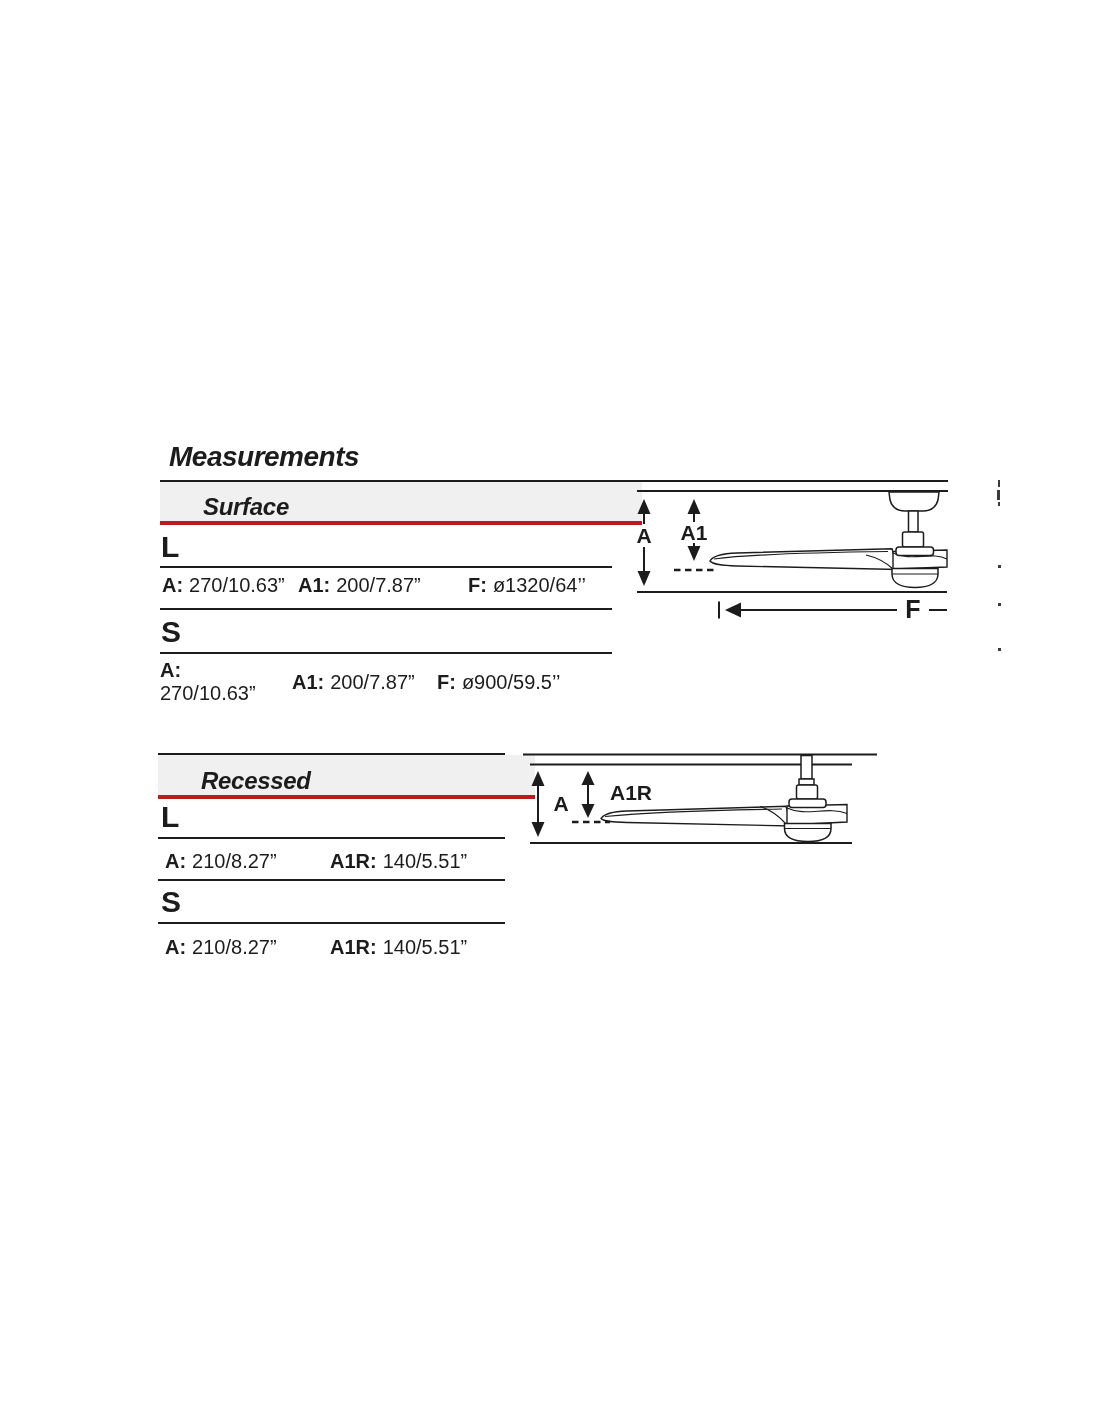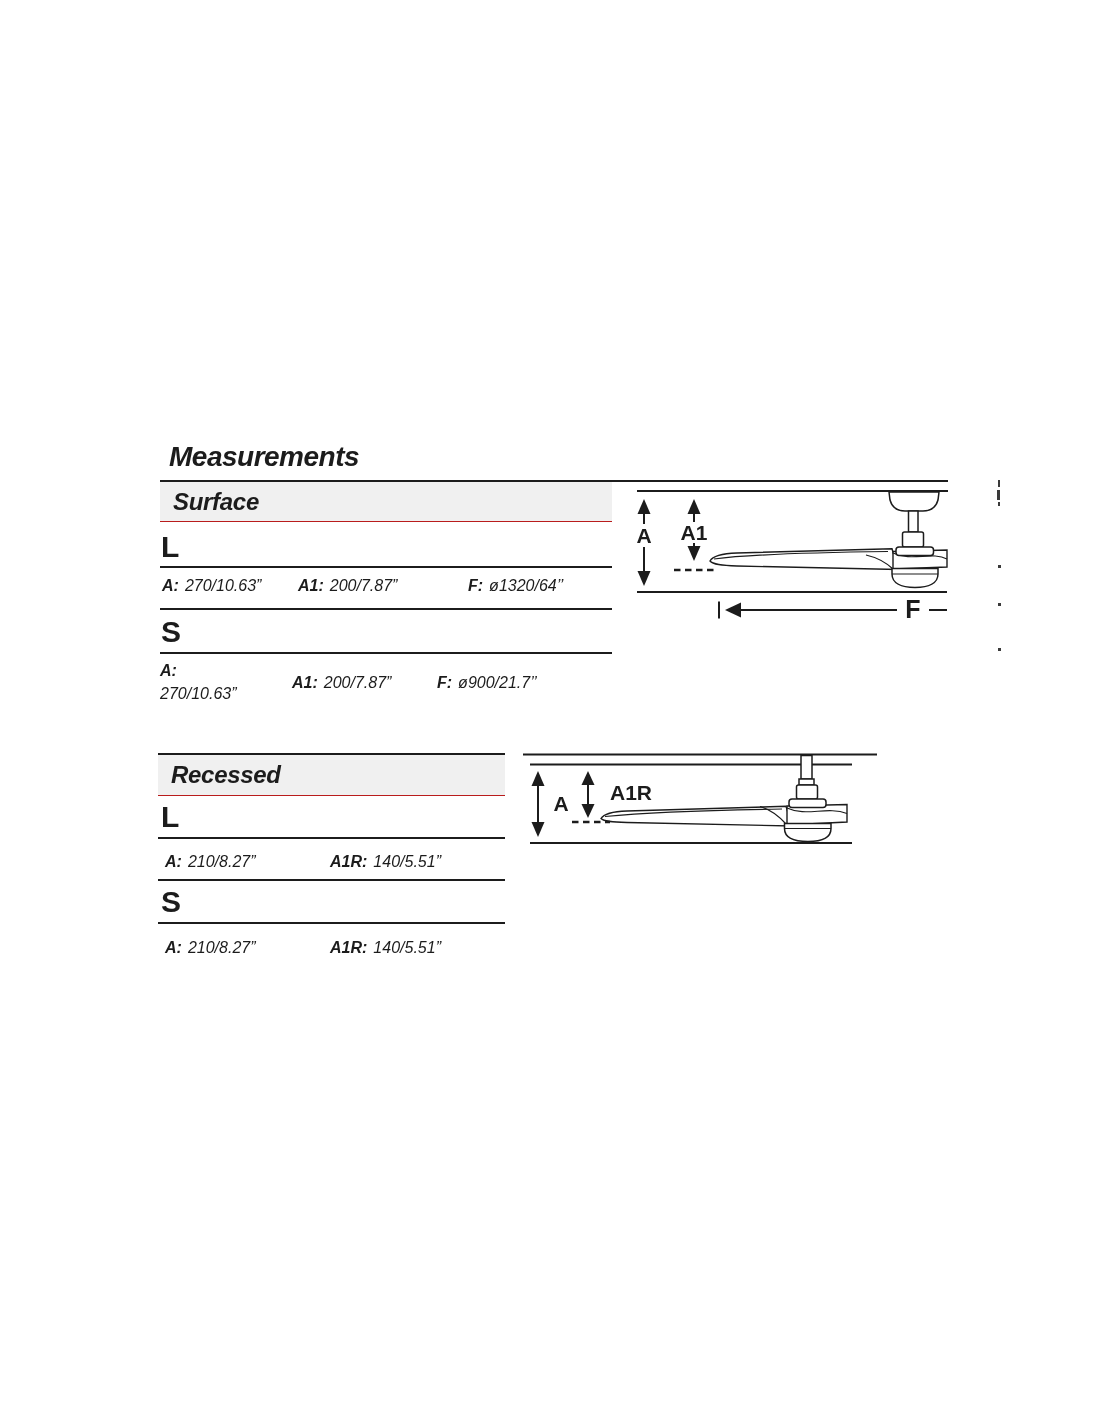--- a/index.html
+++ b/index.html
@@ -7,32 +7,32 @@
     position:relative;width:1100px;height:1422px;background:#ffffff;
     font-family:"Liberation Sans",sans-serif;color:#1c1c1c;overflow:hidden;
   }
   .abs{position:absolute;}
   .page-title{
     font-size:28px;font-weight:bold;font-style:italic;letter-spacing:-0.5px;
     white-space:nowrap;
   }
   .rule{position:absolute;background:#1c1c1c;height:2px;}
   .header-bar{
-    position:absolute;background:#f0f0f0;border-bottom:1px solid #b91c1c;
-    display:flex;align-items:center;
+    position:absolute;background:#f0f0f0;border-bottom:4px solid #b91c1c;
+    display:flex;align-items:flex-end;padding-left:30px;
   }
   .header-bar .hdr-label{
     font-size:24px;font-weight:bold;font-style:italic;margin-left:13px;
     letter-spacing:-0.3px;white-space:nowrap;
   }
   .size-label{
     position:absolute;font-size:30px;font-weight:bold;line-height:32px;
     white-space:nowrap;
   }
-  .specs{position:absolute;font-size:16px;line-height:23px;height:40px;font-style:italic;}
+  .specs{position:absolute;font-size:20px;line-height:23px;height:40px;}
   .spec{position:absolute;white-space:nowrap;}
   .spec b{font-weight:bold;margin-right:6px;}
   .spec-stack b{display:block;margin-right:0;}
   svg{position:absolute;overflow:visible;}
   svg text{
     font-family:"Liberation Sans",sans-serif;font-weight:bold;fill:#1c1c1c;
   }
   .lbl{font-size:21px;}
   .lbl-f{font-size:25px;}
   .ln{stroke:#1c1c1c;stroke-width:2;fill:none;}
@@ -68,21 +68,21 @@
     </div>
 
     <div class="rule" style="left:160px;top:608px;width:452px;"></div>
 
     <div class="size-label" style="left:161px;top:616px;">S</div>
     <div class="rule" style="left:160px;top:652px;width:452px;"></div>
 
     <div class="specs" style="left:160px;top:659px;width:452px;height:52px;">
       <span class="spec spec-stack" style="left:0px;top:0px;"><b>A:</b><span>270/10.63”</span></span>
       <span class="spec" style="left:132px;top:12px;"><b>A1:</b><span>200/7.87”</span></span>
-      <span class="spec" style="left:277px;top:12px;"><b>F:</b><span>ø900/21.7’’</span></span>
+      <span class="spec" style="left:277px;top:12px;"><b>F:</b><span>ø900/59.5’’</span></span>
     </div>
 
     <svg style="left:615px;top:475px;" width="395" height="155" viewBox="615 475 395 155">
 
       <path class="ln" d="M637 491 H948"></path>
       <path class="ln" d="M637 592 H947"></path>
 
       <g>
         <path class="w" d="M889 492 L890 500 C892 507 897 511 905 511 L923 511 C931 511 936 507 938 500 L939 492 Z"></path>
         <rect class="w" x="908.5" y="511" width="9.5" height="21"></rect>

